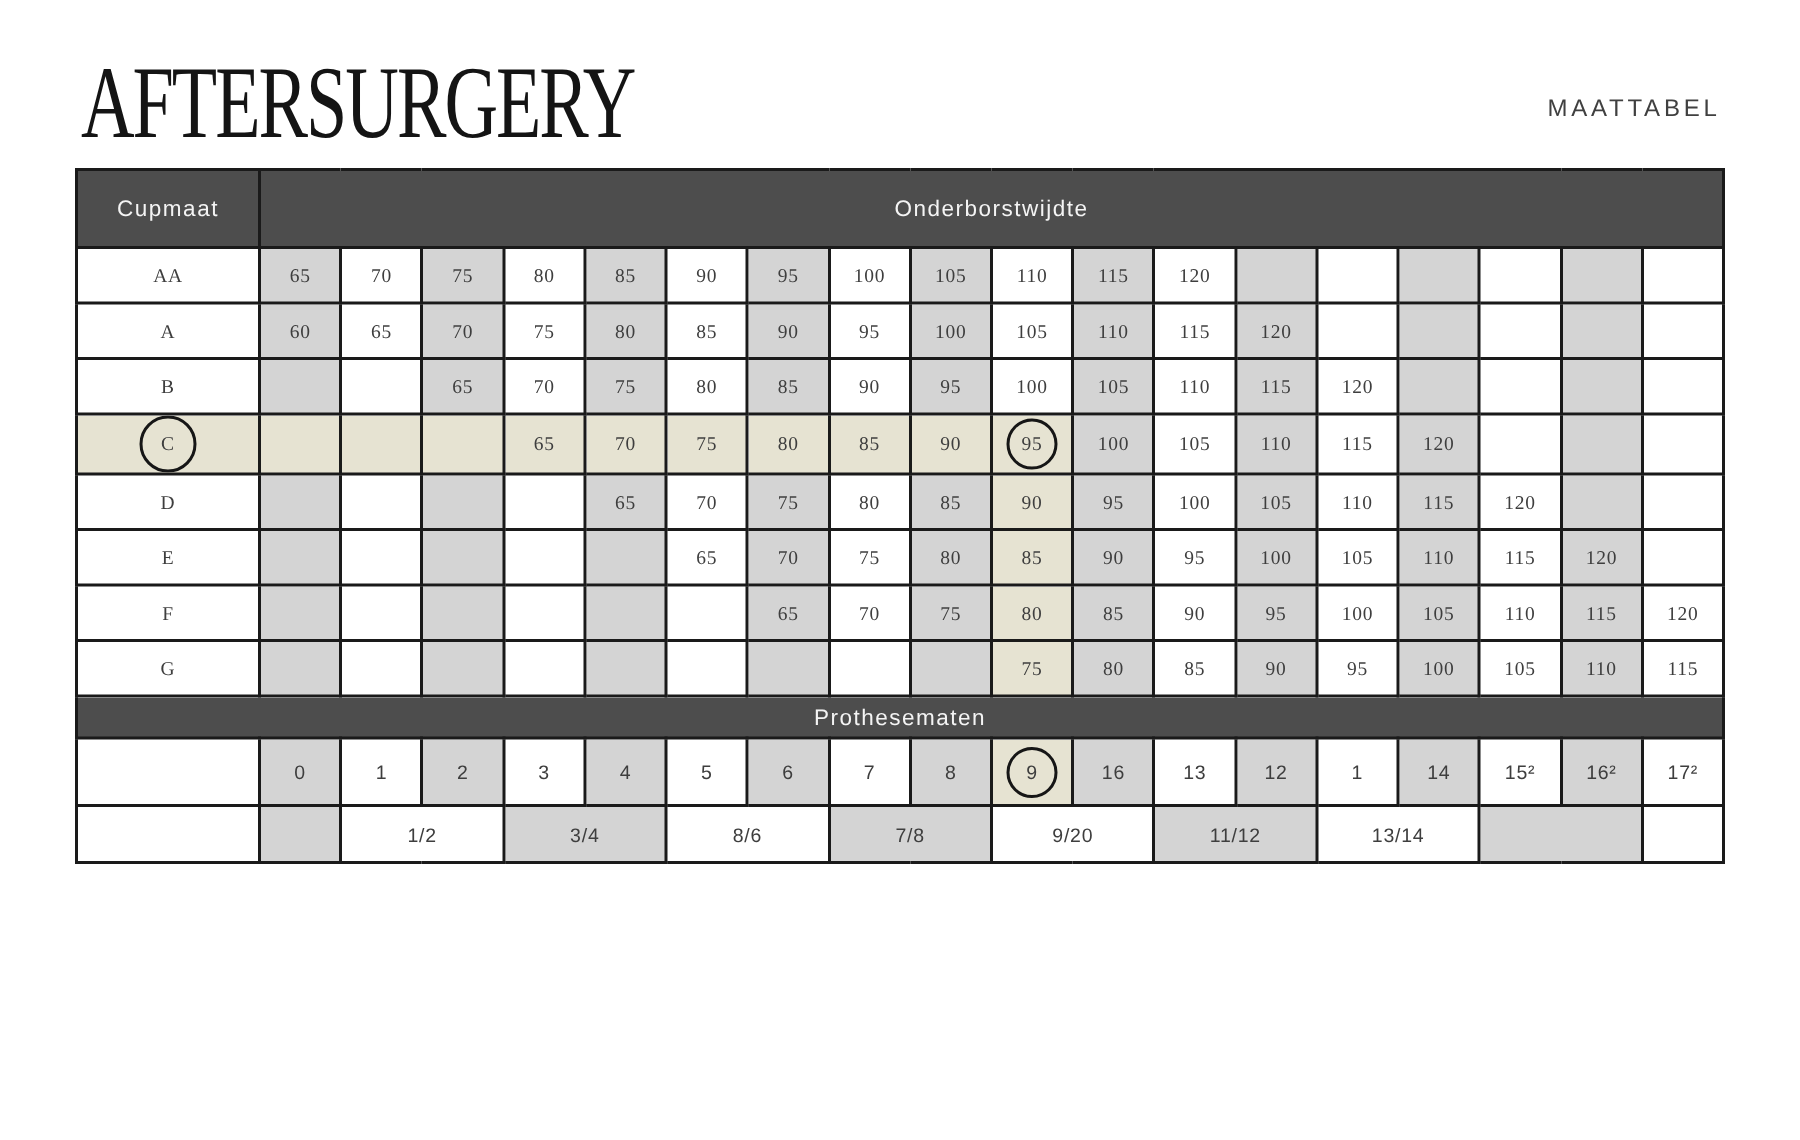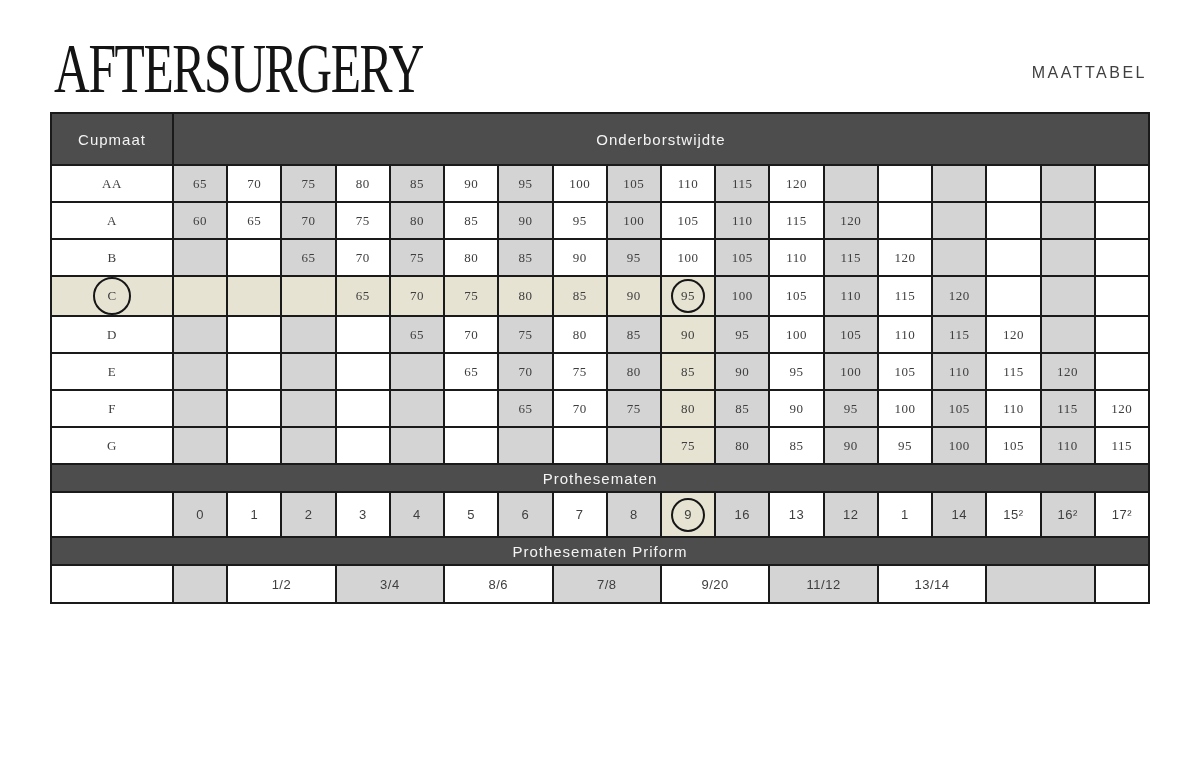--- a/index.html
+++ b/index.html
@@ -260,23 +260,20 @@
         <td class="beige"><span class="circle">9</span></td>
         <td class="gray">16</td>
         <td>13</td>
         <td class="gray">12</td>
         <td>1</td>
         <td class="gray">14</td>
         <td>15²</td>
         <td class="gray">16²</td>
         <td>17²</td>
       </tr>
-      <tr class="h-band">
-        <td class="band" colspan="19">Prothesematen Priform</td>
-      </tr>
       <tr class="h-last">
         <th></th>
         <td class="gray" colspan="1"></td>
         <td colspan="2">1/2</td>
         <td class="gray" colspan="2">3/4</td>
         <td colspan="2">8/6</td>
         <td class="gray" colspan="2">7/8</td>
         <td colspan="2">9/20</td>
         <td class="gray" colspan="2">11/12</td>
         <td colspan="2">13/14</td>

